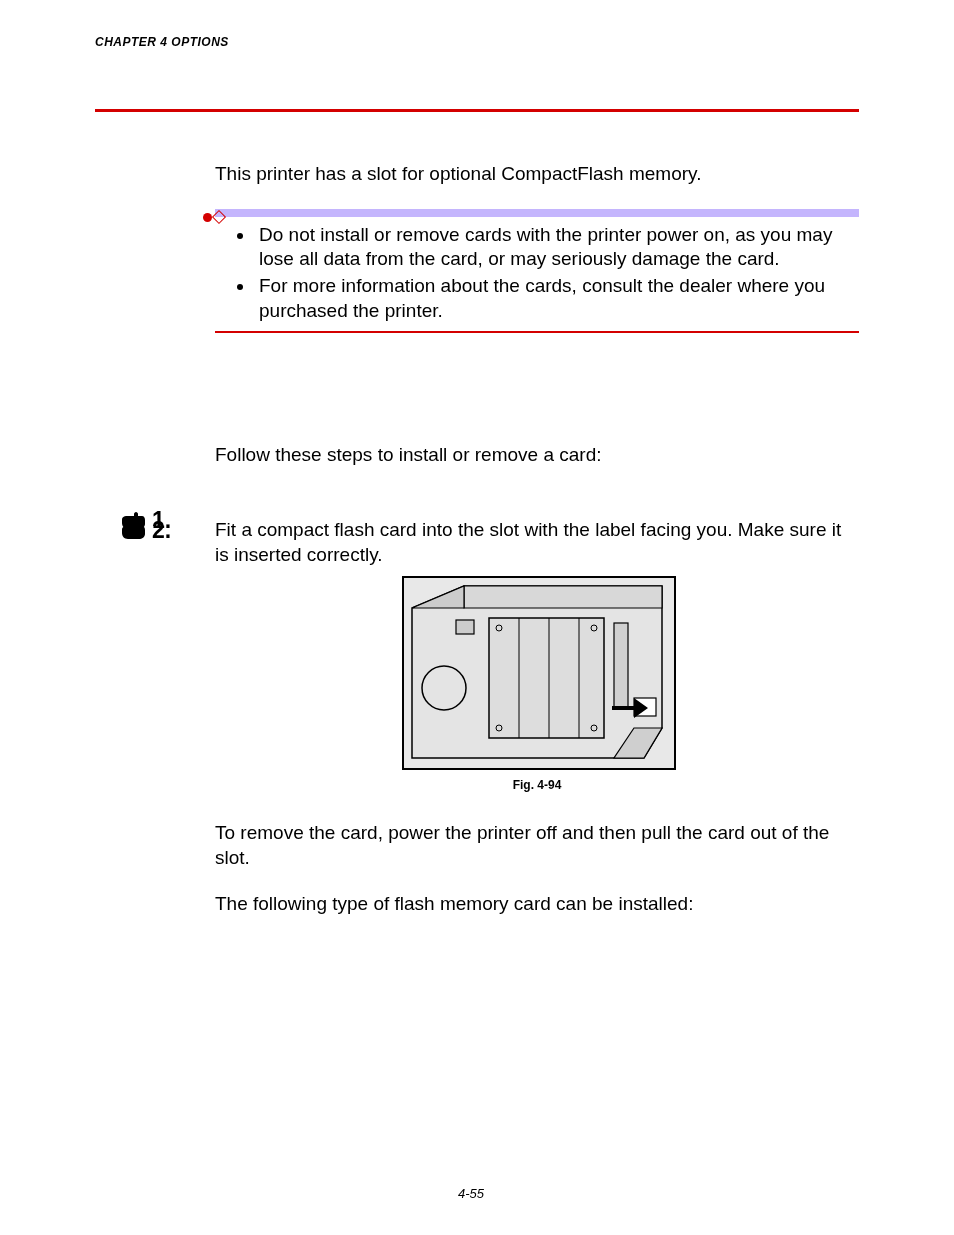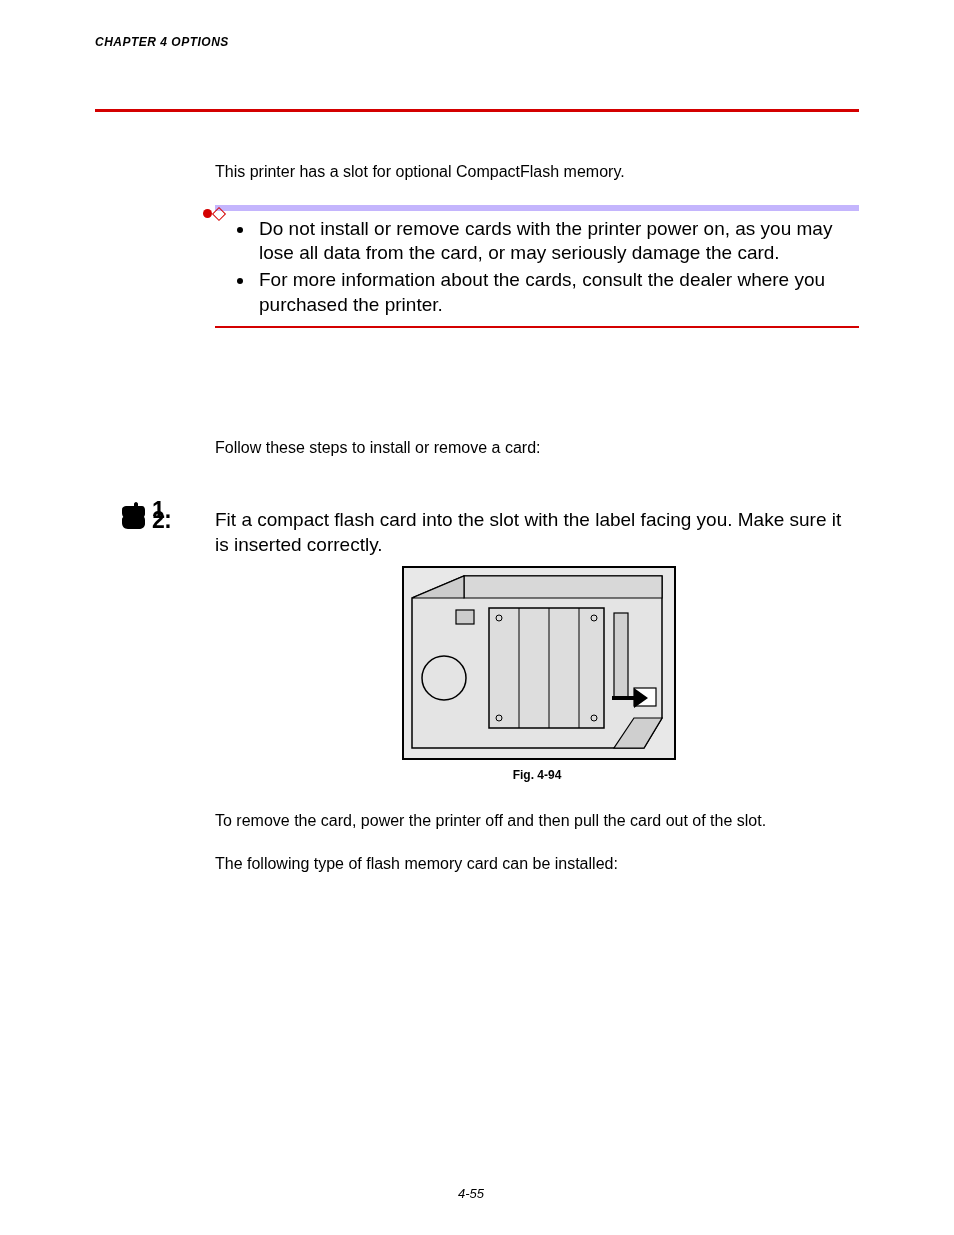--- a/index.html
+++ b/index.html
@@ -25,21 +25,21 @@
     margin-bottom: 60px;
   }
   .red-rule-thick {
     border: none;
     border-top: 3px solid #d40000;
     margin: 0 0 50px 0;
     width: 100%;
   }
   .body-block {
     margin-left: 120px;
-    font-size: 16px;
+    font-size: 19px;
     line-height: 1.3;
   }
   .para { margin: 0 0 22px 0; }
 
   .warn-icon {
     position: absolute;
     left: 108px;
     font-size: 16px;
     color: #d40000;
     line-height: 1;
@@ -55,21 +55,21 @@
   .warn-icon .diamond {
     display:inline-block;
     width: 8px; height: 8px;
     border: 1.5px solid #d40000;
     transform: rotate(45deg);
     vertical-align: middle;
   }
 
   .warn-box {
     margin-left: 120px;
-    border-top: 6px solid #c4b5fd;
+    border-top: 8px solid #c4b5fd;
     border-bottom: 2px solid #d40000;
     padding: 6px 0 6px 0;
     font-size: 19px;
     line-height: 1.3;
   }
   .warn-box ul {
     margin: 0;
     padding-left: 40px;
   }
   .warn-box li { padding-left: 4px; margin-bottom: 2px; }

